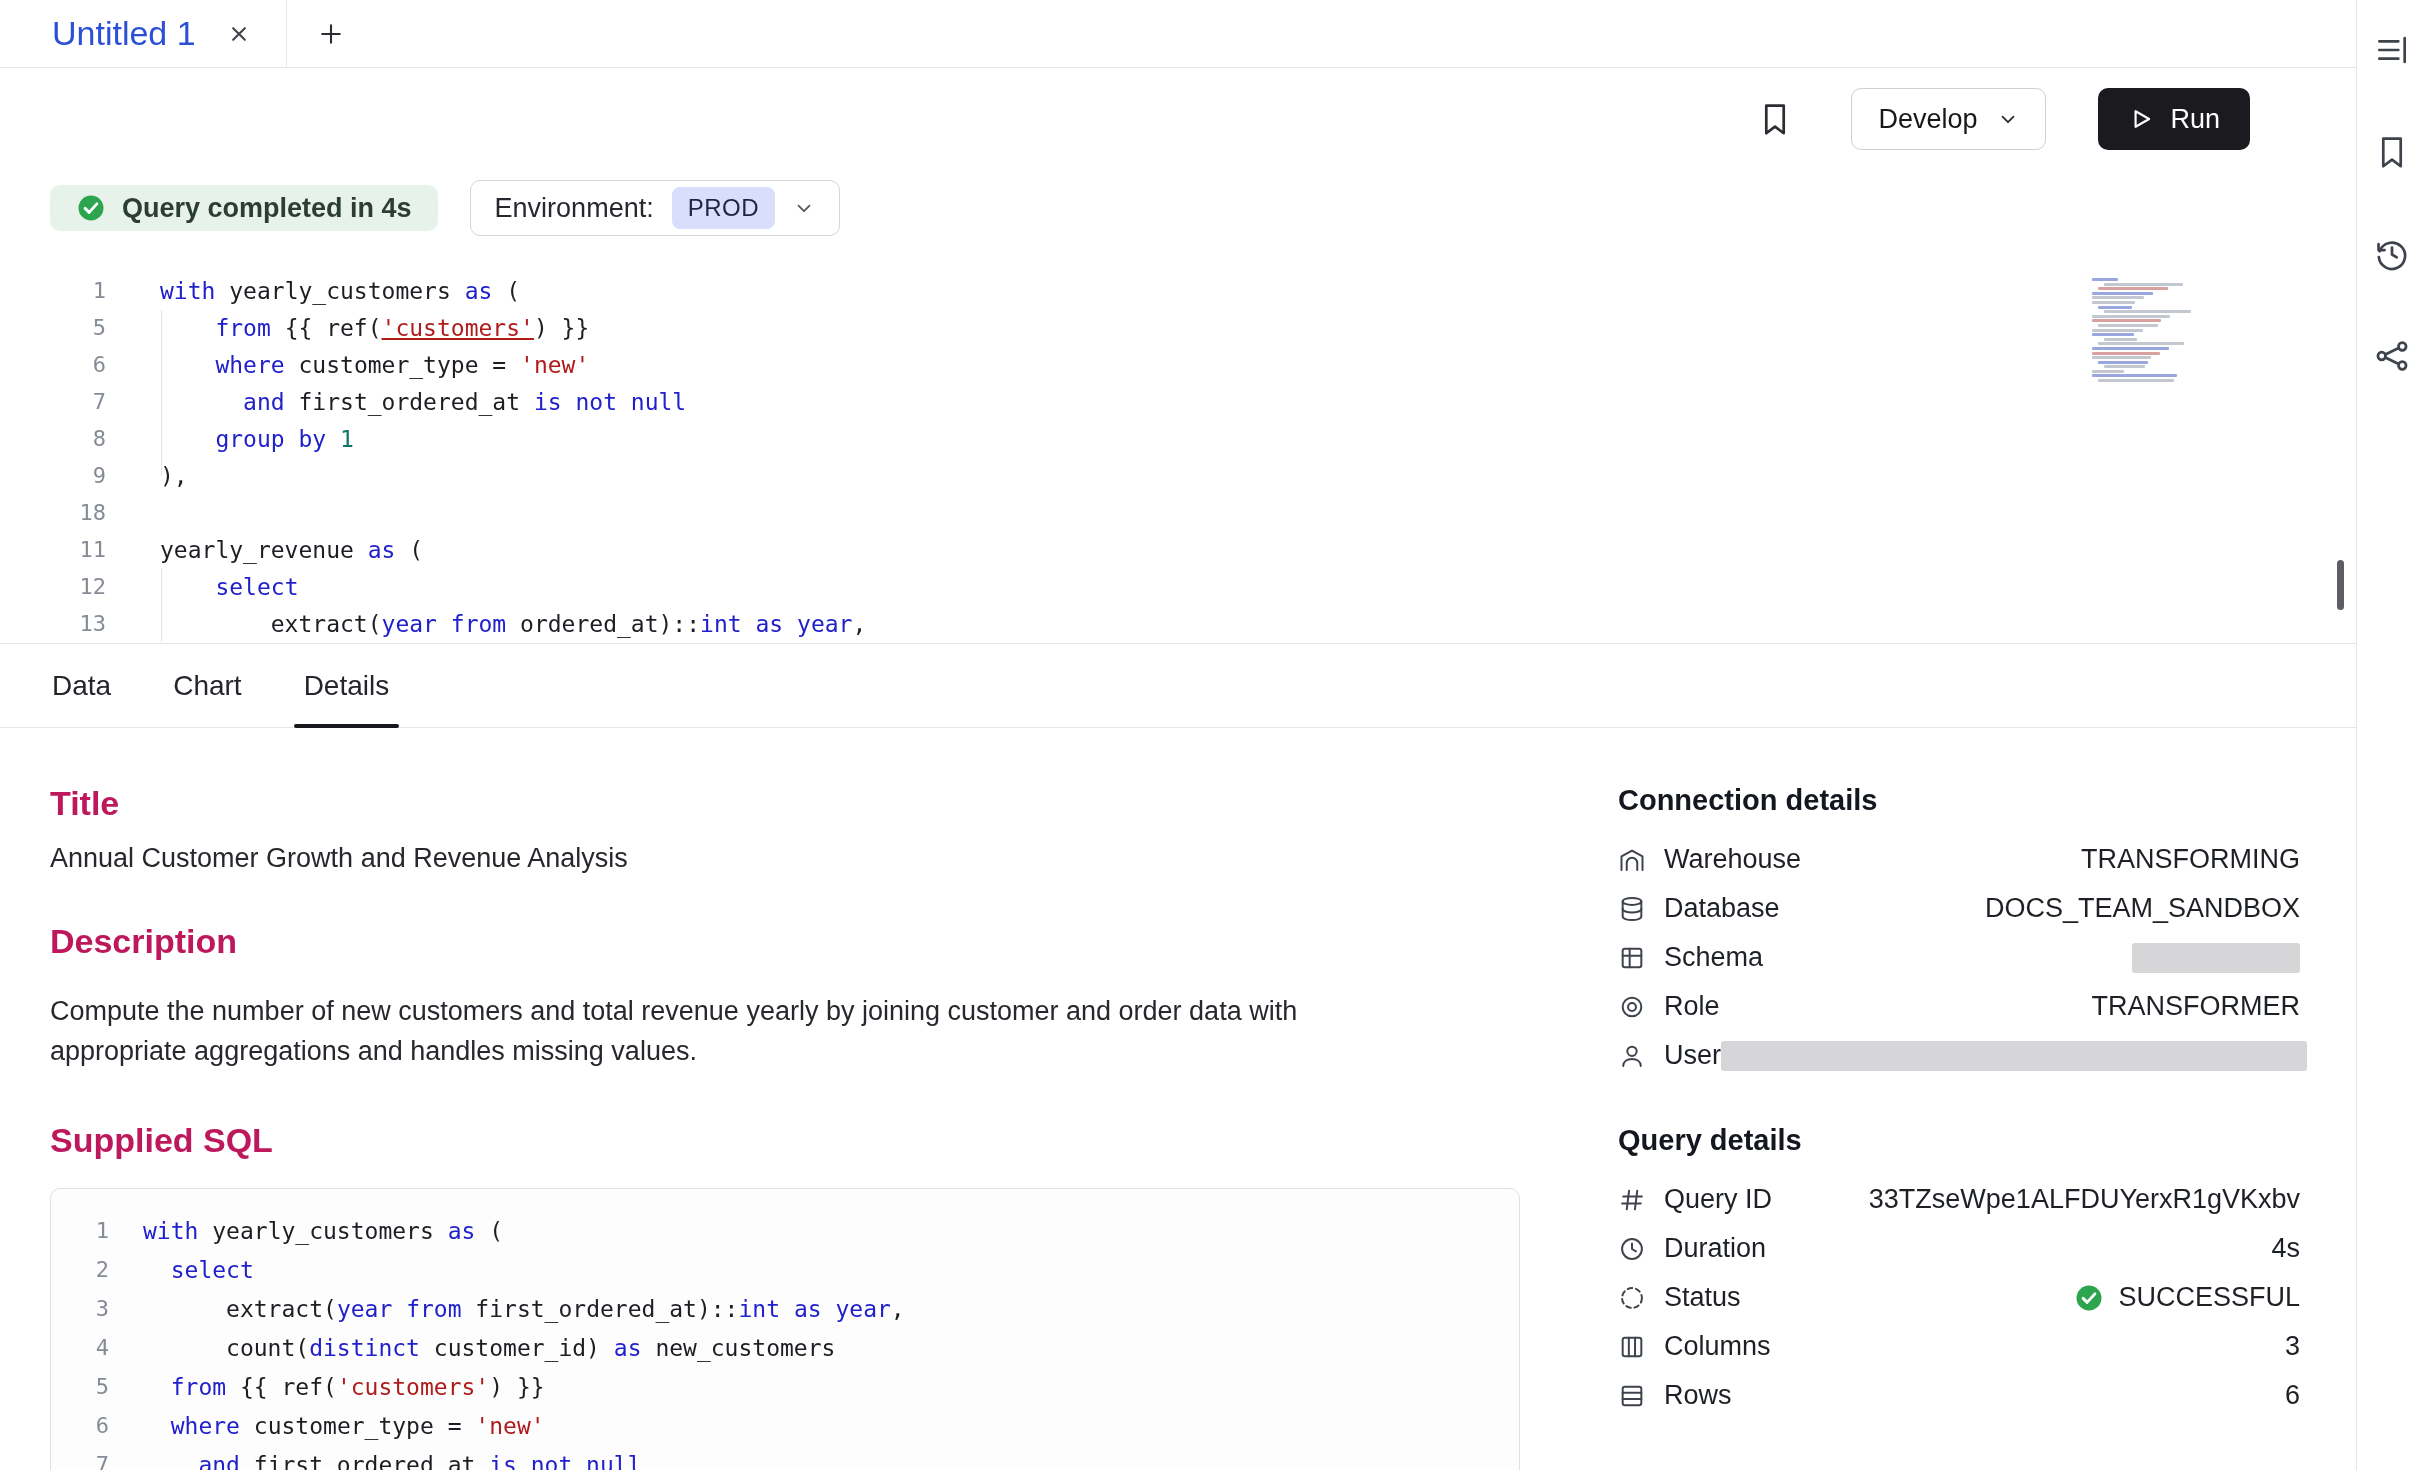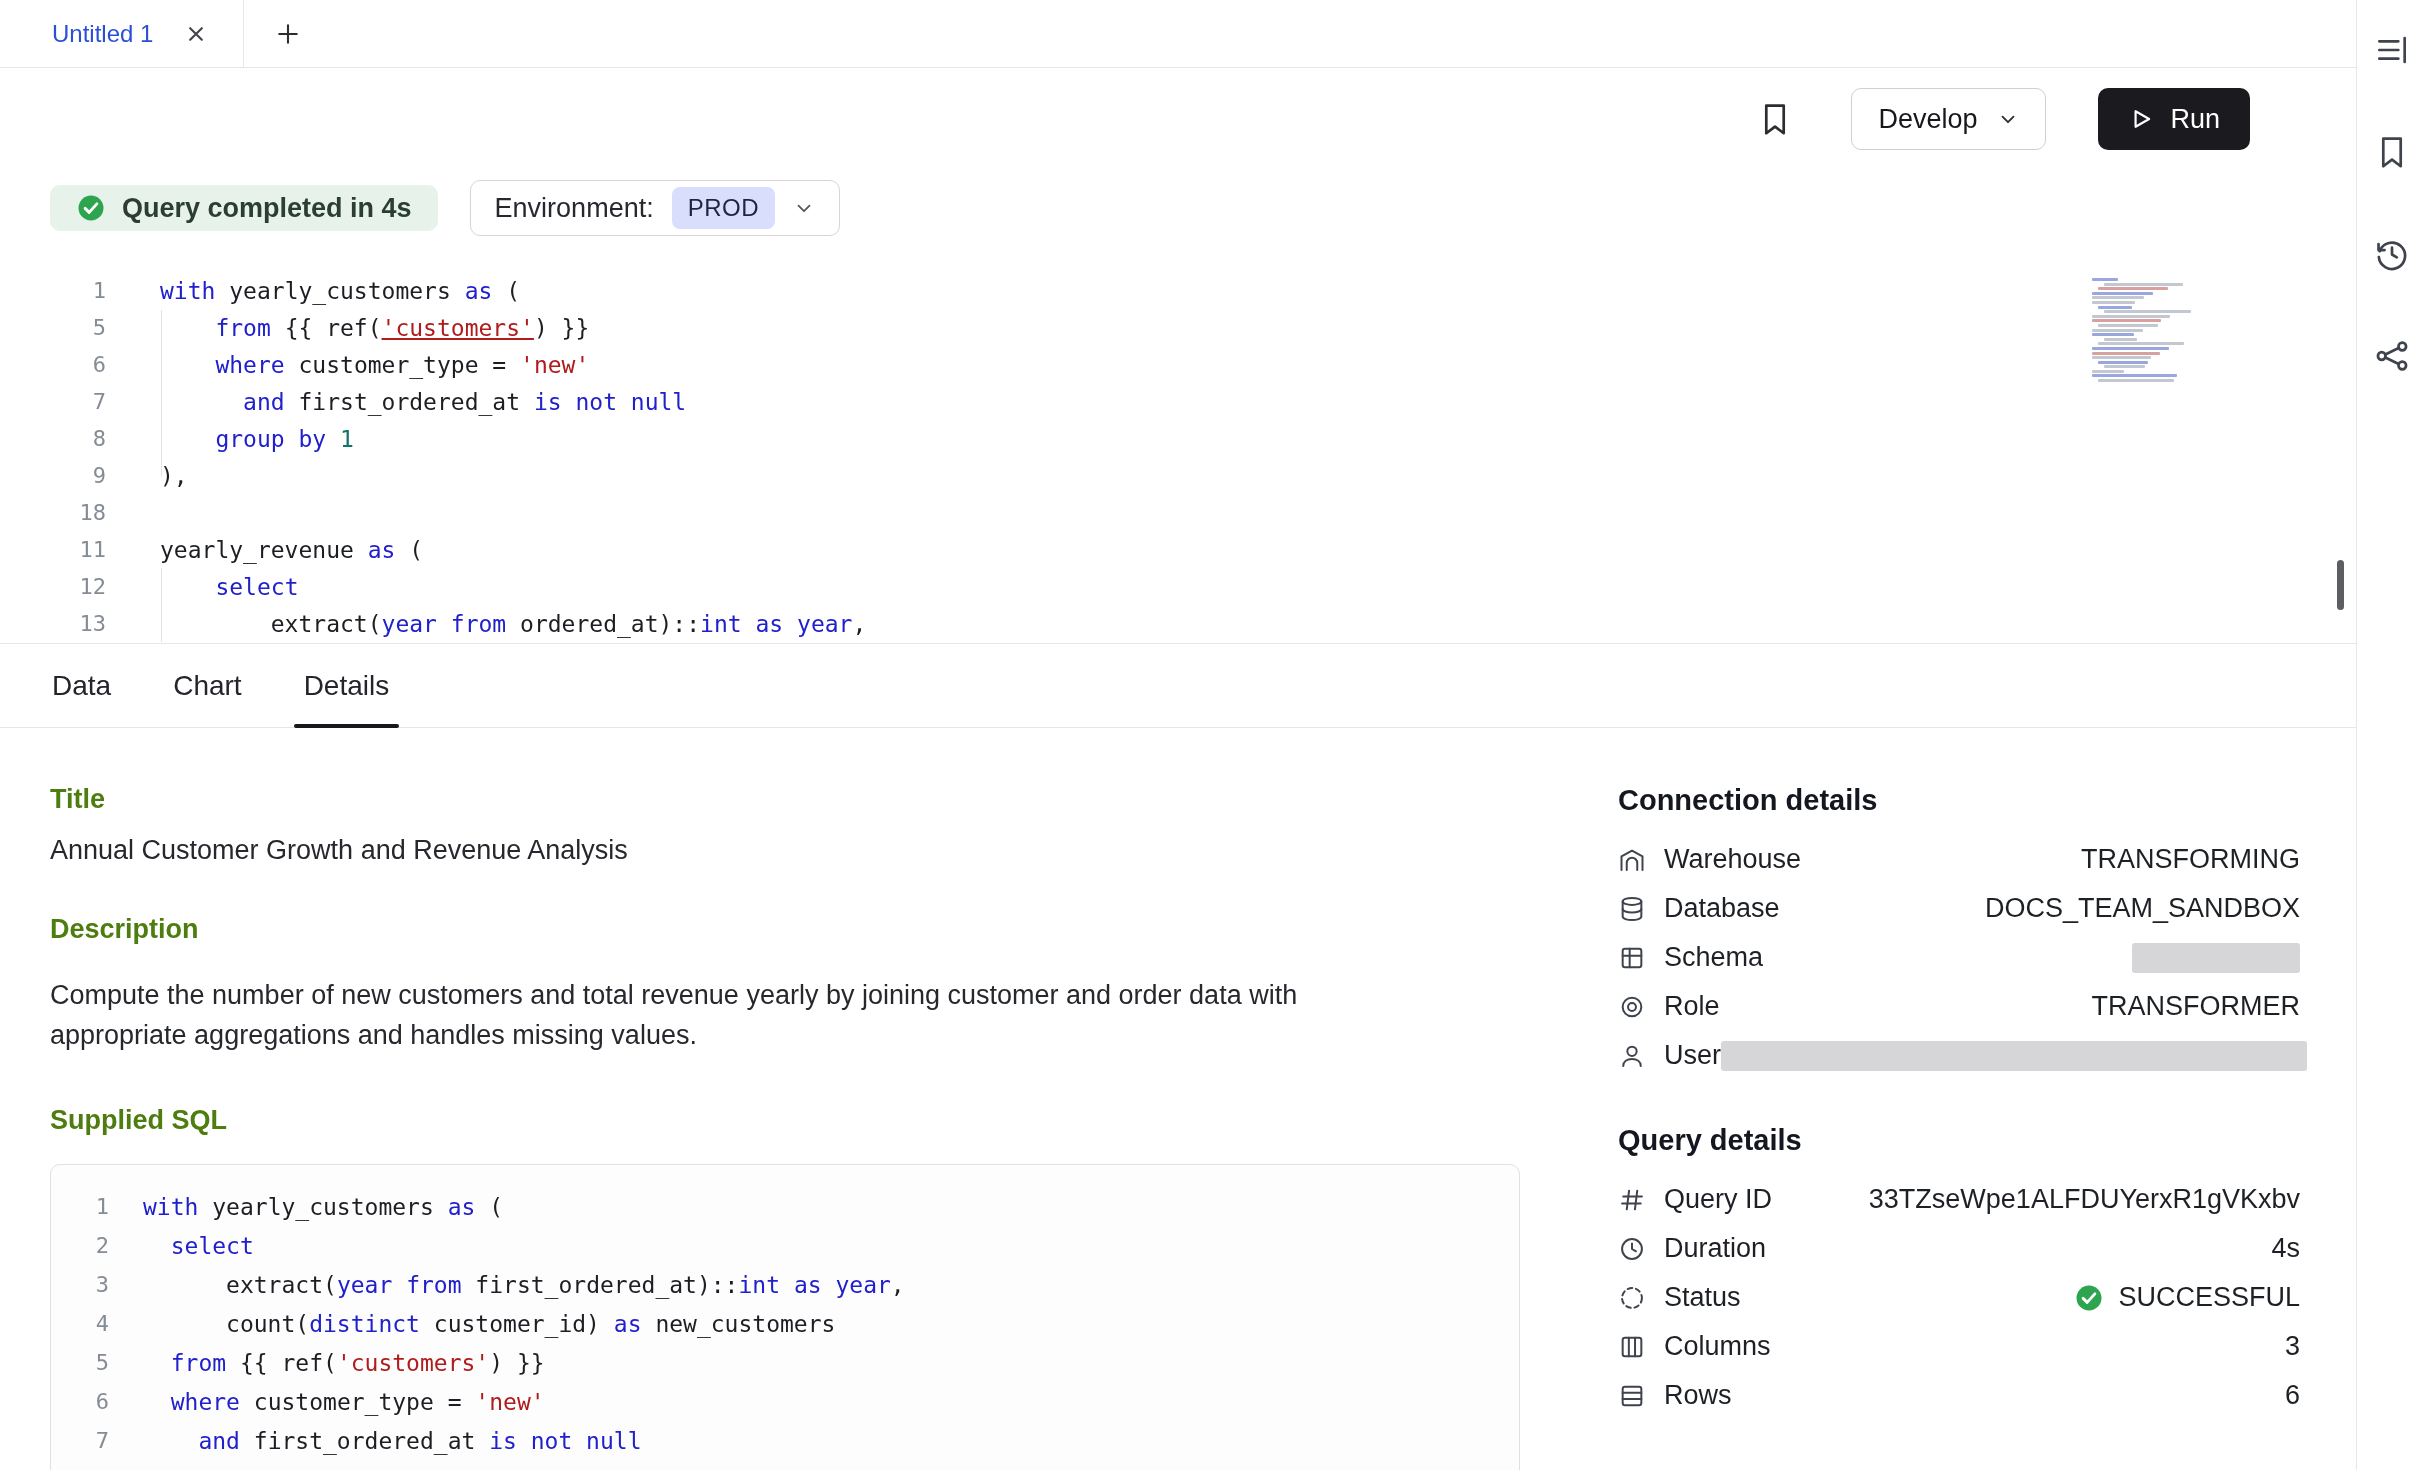--- a/index.html
+++ b/index.html
@@ -18,21 +18,21 @@
   html,body{width:2426px;height:1470px;overflow:hidden;background:#fff;
     font-family:"Liberation Sans","DejaVu Sans",sans-serif;color:#1d2025}
   button{font:inherit;background:none;border:none;cursor:pointer;color:inherit}
 
   .app{display:flex;width:100%;height:100%}
   .main{flex:1;min-width:0;display:flex;flex-direction:column}
 
   
   .tabbar{height:68px;border-bottom:1px solid var(--border);display:flex;align-items:stretch;flex:0 0 auto}
   .tab{display:flex;align-items:center;gap:28px;padding:0 32px 0 52px;border-right:1px solid var(--border)}
-  .tab-title{color:var(--accent_blue);font-size:24px}
+  .tab-title{color:var(--accent_blue);font-size:34px}
   .tab-close{display:flex;align-items:center;justify-content:center;width:30px;height:30px}
   .newtab{display:flex;align-items:center;justify-content:center;width:60px;margin-left:14px}
 
   
   .toolbar{height:102px;display:flex;align-items:center;justify-content:flex-end;gap:52px;padding-right:106px;flex:0 0 auto}
   .icon-btn{display:flex;align-items:center;justify-content:center;width:48px;height:48px}
   .btn-develop{height:62px;padding:0 26px;border:1px solid #cfcfd4;border-radius:10px;font-size:27px;
     display:flex;align-items:center;gap:20px;background:#fff;color:#17181c}
   .btn-run{height:62px;padding:0 30px;border-radius:10px;background:#1b1b1f;color:#fff;font-size:27px;
     display:flex;align-items:center;gap:16px}
@@ -67,21 +67,21 @@
   
   .rtabs{height:84px;display:flex;align-items:stretch;gap:58px;padding-left:50px;border-bottom:1px solid var(--border);flex:0 0 auto}
   .rtab{font-size:28px;color:#23252b;display:flex;align-items:center;position:relative;padding:0 2px}
   .rtab.active{font-weight:400}
   .rtab.active::after{content:'';position:absolute;left:-8px;right:-8px;bottom:-1px;height:4px;background:#17181c;border-radius:2px}
 
   
   .details{flex:1;display:flex;padding:0 56px 0 50px;overflow:hidden;min-height:0}
   .details-left{width:1470px;flex:0 0 auto}
   .details-right{flex:1;margin-left:98px;padding-top:0;min-width:0}
-  .section-heading{font-size:27px;font-weight:700;color:#4d7c0f}
+  .section-heading{font-size:34px;font-weight:700;color:#be185d}
   .mt-first{margin-top:56px}
   .title-value{font-size:27px;color:#26282e;margin-top:20px}
   .desc-heading{margin-top:48px}
   .desc-value{font-size:27px;line-height:40px;color:#26282e;margin-top:30px;max-width:1380px}
   .sql-heading{margin-top:50px}
   .sql-block{margin-top:28px;border:1px solid #e1e1e5;border-radius:10px;background:#fdfdfd;
     padding:22px 0;font-family:"DejaVu Sans Mono","Liberation Mono",monospace;font-size:23px;
     color:var(--code_plain);height:470px;overflow:hidden}
   .sql-block .code-line{height:39px}
   .sql-block .ln{width:58px}

